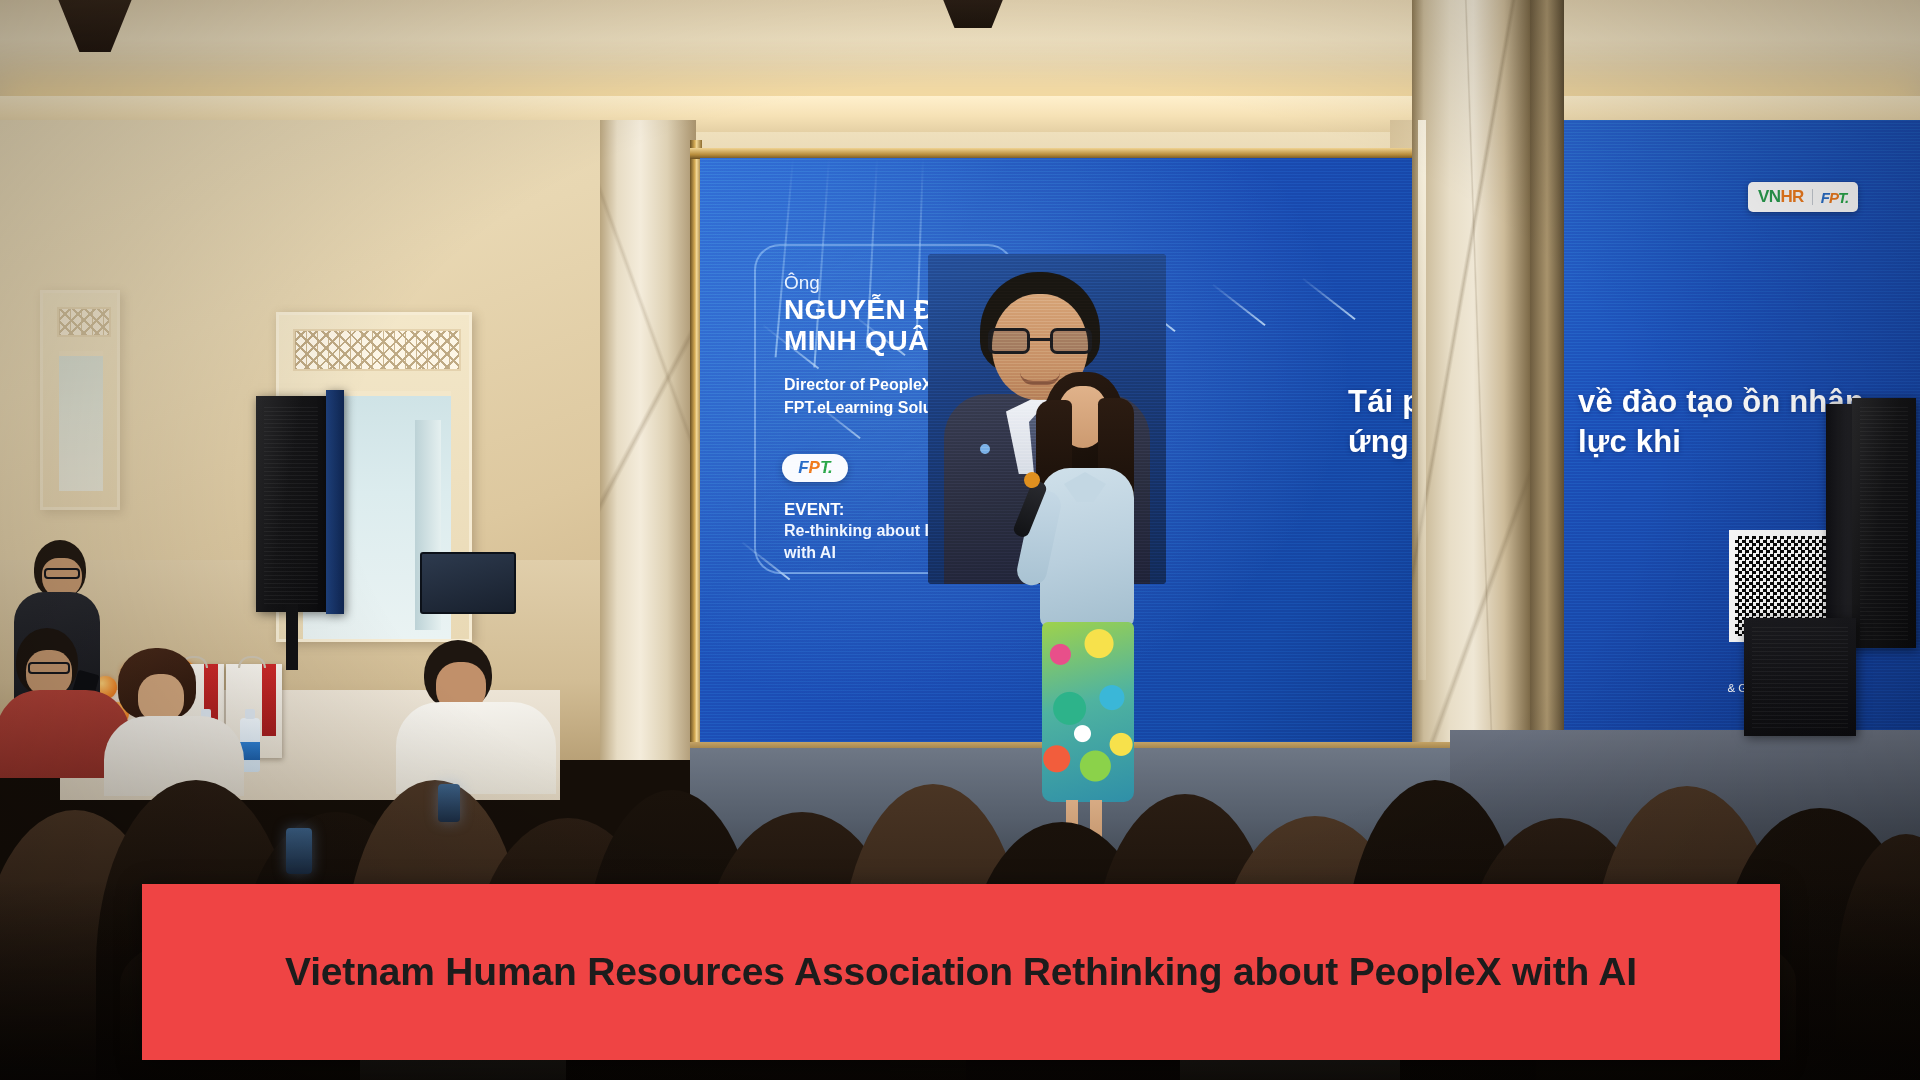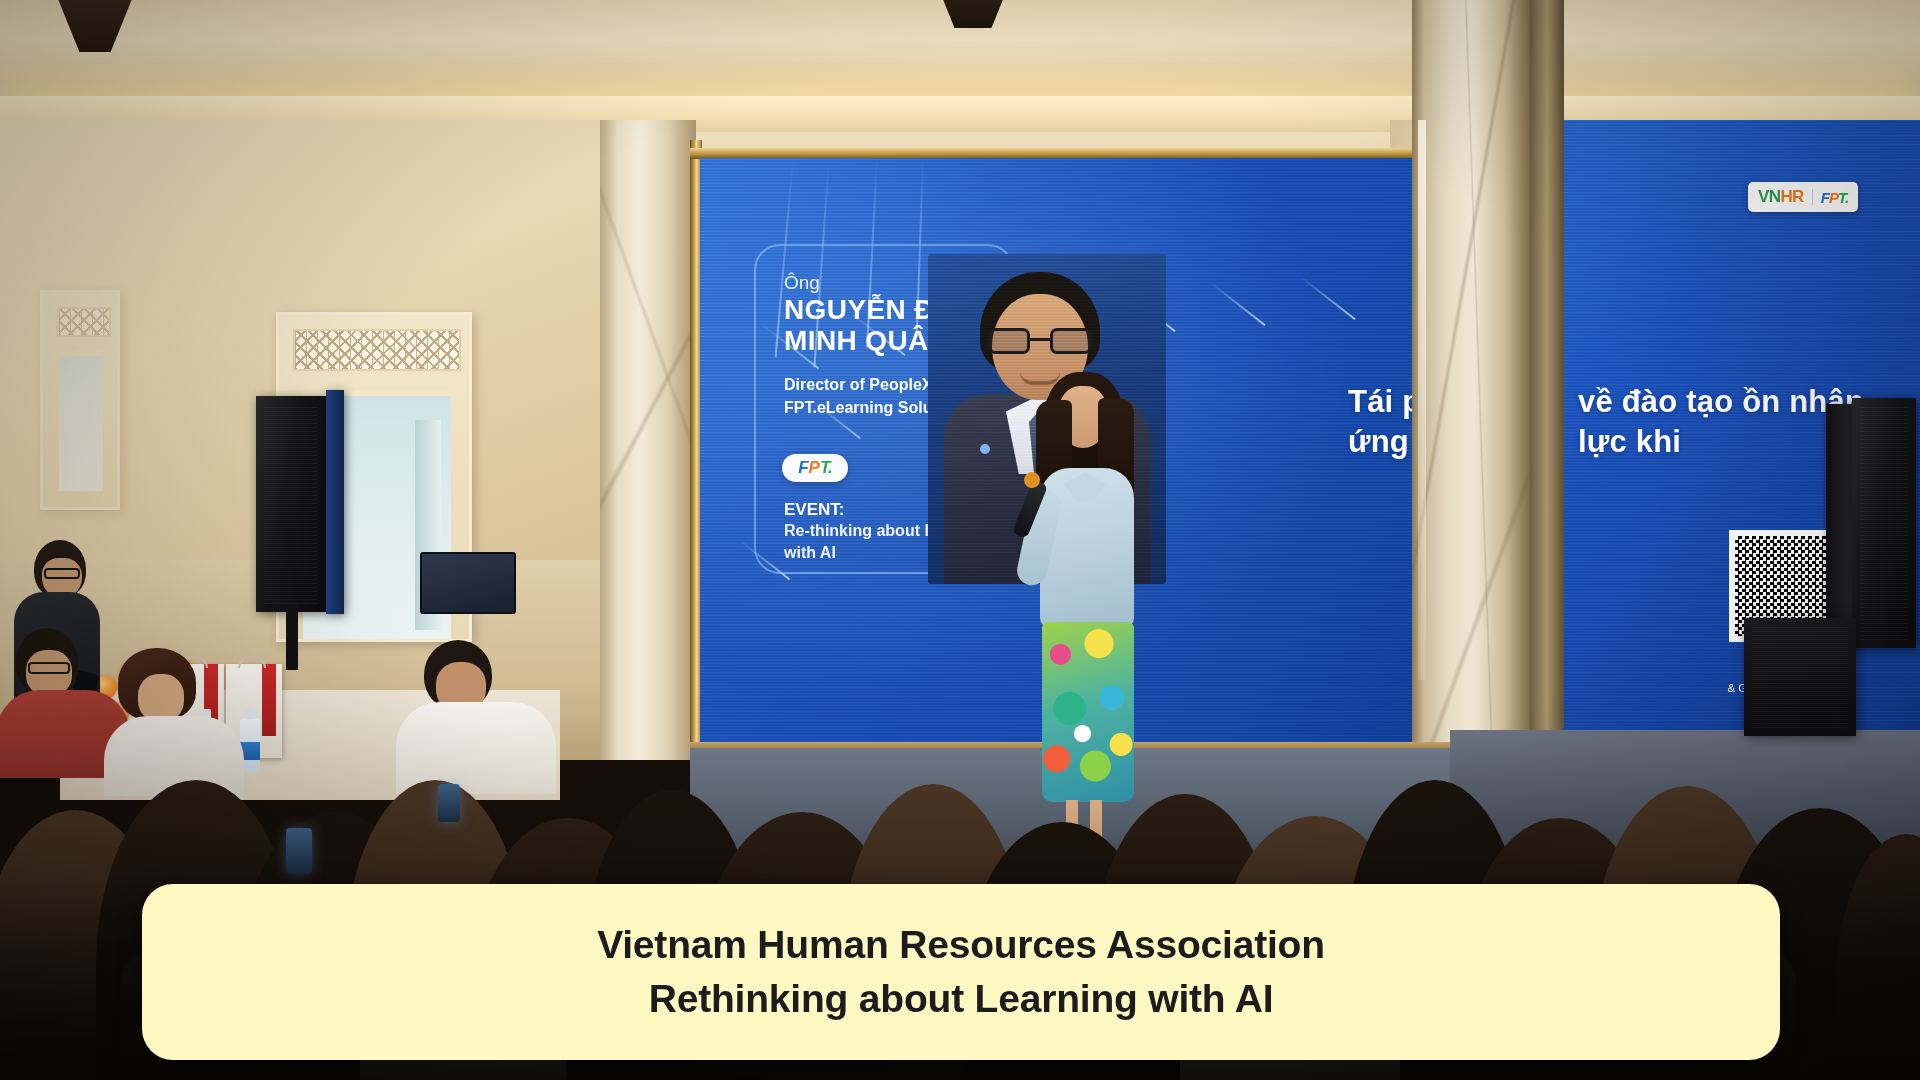--- a/index.html
+++ b/index.html
@@ -452,26 +452,25 @@
     pointer-events:none;
   }
   .vignette {
     position:absolute; inset:0; pointer-events:none;
     background:radial-gradient(ellipse at 52% 44%, rgba(0,0,0,0) 46%, rgba(0,0,0,.34) 100%);
   }
 
   
   .caption-box {
     position:absolute; left:142px; top:884px; width:1638px; height:176px;
-    background:#fef9c3;
-    display:flex; flex-direction:column; align-items:center; justify-content:center;
+    background:#ef4444;
+    display:flex; flex-direction:row; align-items:center; justify-content:center;
     gap:10px;
     box-shadow:0 4px 24px rgba(0,0,0,.45);
     z-index:50;
-    border-radius:31px;
   }
   .caption-line {
     color:#1c1c1c; font-size:39px; font-weight:700; letter-spacing:-.2px;
     line-height:1.12; text-align:center;
     font-family:"Liberation Sans", sans-serif;
   }
 </style>
 </head>
 <body>
 
@@ -757,16 +756,16 @@
 
     <div class="aud-phone" style="left:286px; bottom:206px;"></div>
     <div class="aud-phone" style="left:438px; bottom:258px; width:22px; height:38px;"></div>
   </div>
 
   <div class="bottom-fade"></div>
   <div class="vignette"></div>
 
   <div class="caption-box">
     <div class="caption-line">Vietnam Human Resources Association</div>
-    <div class="caption-line">Rethinking about Learning with AI</div>
+    <div class="caption-line">Rethinking about PeopleX with AI</div>
   </div>
 
 </div>
 
 </body></html>

